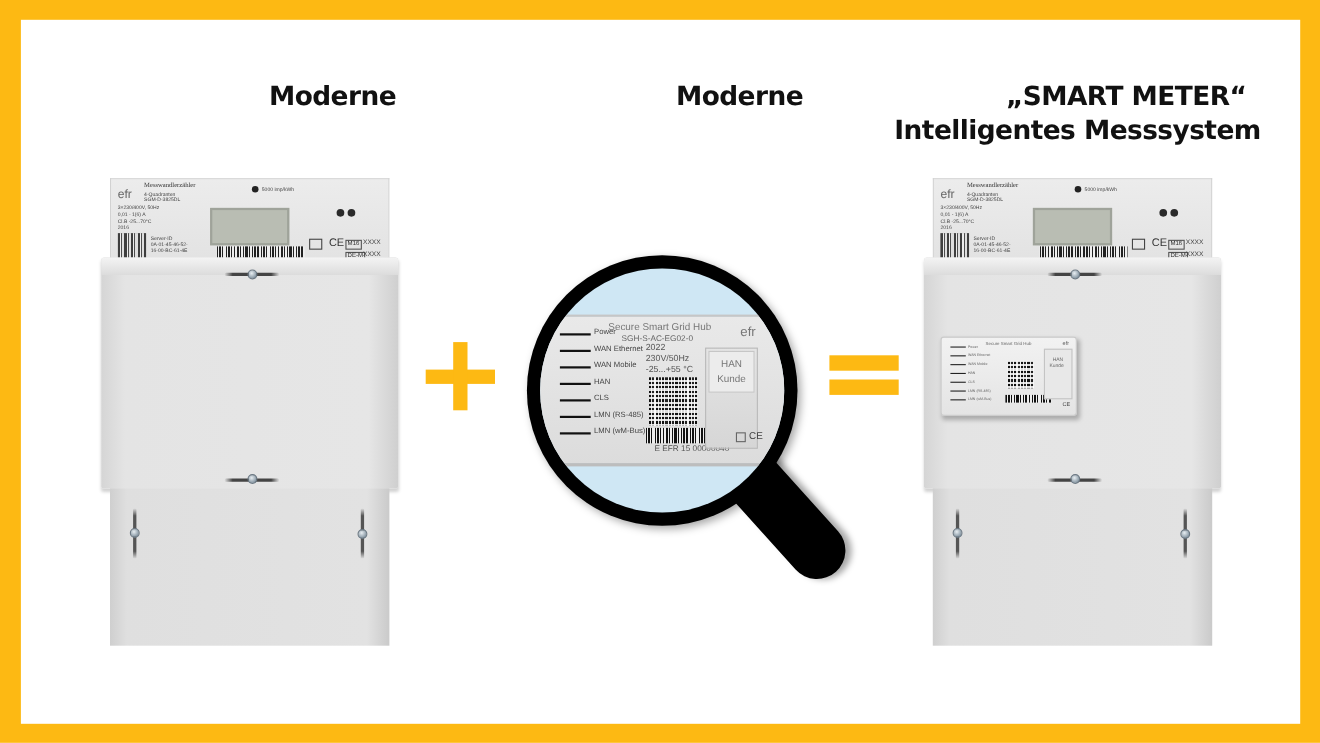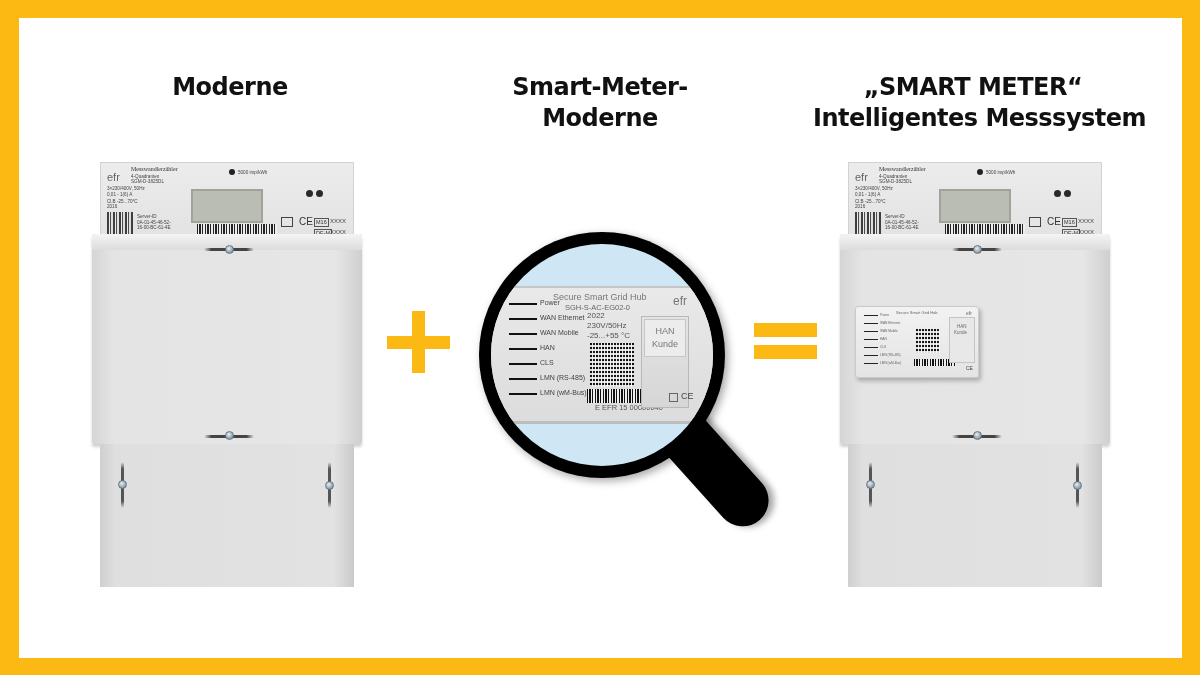--- a/index.html
+++ b/index.html
@@ -3,21 +3,21 @@
 <meta charset="utf-8">
 <style>
   * { box-sizing: border-box; margin: 0; padding: 0; }
   html, body { width: 1200px; height: 675px; overflow: hidden; background: #FDB913; }
   body { position: relative; font-family: "DejaVu Sans", sans-serif; }
   .frame { position: absolute; left: 0; top: 0; width: 1200px; height: 675px; background: #FDB913; }
   .canvas { position: absolute; left: 19px; top: 18px; width: 1163px; height: 640px; background: #ffffff; }
 
   .title { position: absolute; text-align: center; font-family: "DejaVu Sans", sans-serif; font-weight: bold;
            color: #111; font-size: 24px; line-height: 31px; letter-spacing: -0.5px; }
-  .title span { display: block; white-space: nowrap; }
+  .title span { display: block; white-space: nowrap; text-align: right; }
 
   
   .meter { position: absolute; width: 270px; height: 430px; }
   .m-top { position: absolute; left: 8px; top: 0; width: 254px; height: 80px;
            background: linear-gradient(#ececec, #e2e2e2); border: 1px solid #d2d2d2; border-bottom: none; }
   .m-cover { position: absolute; left: 0; top: 72px; width: 270px; height: 210px;
              background: linear-gradient(90deg, #d5d5d5 0%, #e4e4e4 8%, #e6e6e6 90%, #cfcfcf 100%);
              border-radius: 3px 3px 2px 2px; box-shadow: 0 3px 3px rgba(0,0,0,0.18); }
   .m-cover-lip { position: absolute; left: 0; top: 0; width: 270px; height: 16px;
                  background: linear-gradient(#f4f4f4, #dcdcdc); border-radius: 3px 3px 0 0; }
@@ -84,21 +84,20 @@
 </head>
 <body>
 
 <div class="frame"></div>
 <div class="canvas"></div>
 
 <div class="title" style="left:100px; top:72px; width:260px;">
   <span>Moderne</span>
 </div>
 <div class="title" style="left:470px; top:72px; width:260px;">
-  <span>Smart-Meter-</span>
   <span>Moderne</span>
 </div>
 <div class="title" style="left:813px; top:72px; width:320px;">
   <span>„SMART METER“</span>
   <span>Intelligentes Messsystem</span>
 </div>
 
 <div class="meter" style="left:92px; top:162px;">
   <div class="m-top">
     <span class="logo" style="left:6px; top:8px;">efr</span>

